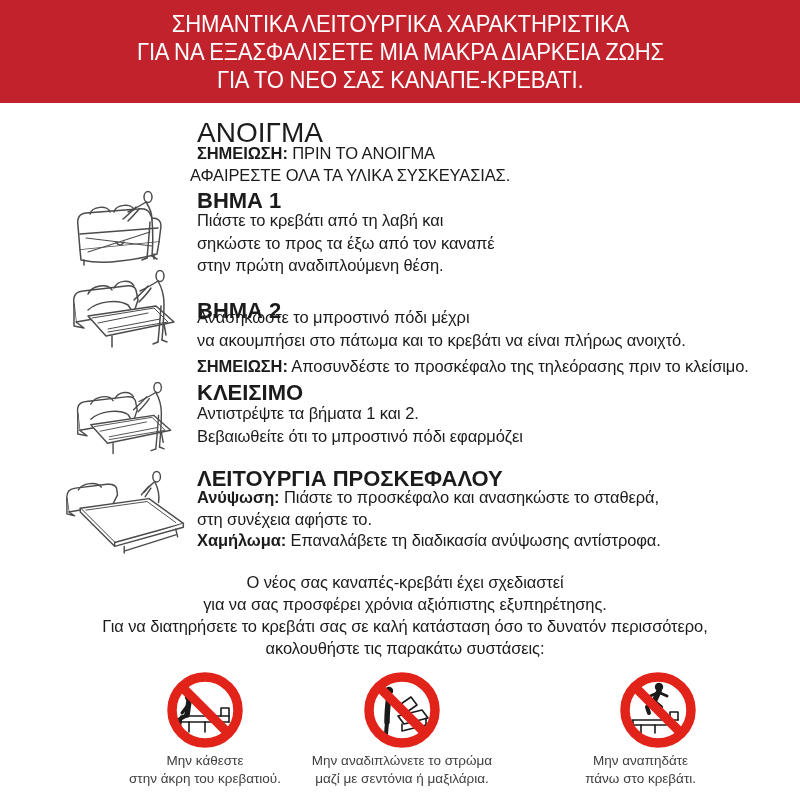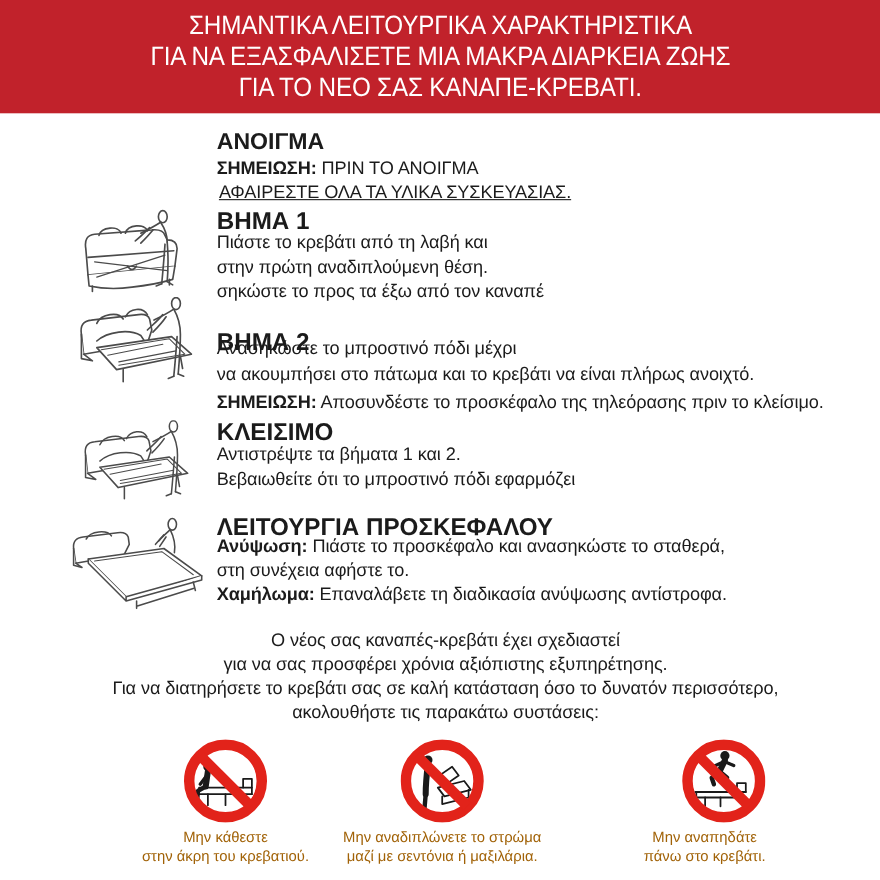--- a/index.html
+++ b/index.html
@@ -13,34 +13,34 @@
   .banner{
     left:0;top:0;width:800px;height:103px;background:#c1222b;
     display:flex;flex-direction:column;justify-content:center;align-items:center;
   }
   .banner-line{
     color:#ffffff;font-size:24px;font-weight:400;line-height:28px;
     white-space:nowrap;transform:scaleX(0.92);transform-origin:center;
     letter-spacing:-0.2px;
   }
   
-  .h-big{font-size:21px;font-weight:700;white-space:nowrap;}
+  .h-big{font-size:28px;font-weight:400;white-space:nowrap;}
   .h-sub{font-size:22px;font-weight:700;white-space:nowrap;}
   .body-line{font-size:16.5px;font-weight:400;white-space:nowrap;letter-spacing:-0.1px;}
   .lines{display:flex;flex-direction:column;}
   .lh22 > *{line-height:22.5px;}
   .lh23 > *{line-height:23px;}
   b{font-weight:700;}
   
   .outro{left:10px;top:571px;width:790px;text-align:center;}
   .outro span{display:block;font-size:16.5px;line-height:22px;letter-spacing:-0.1px;text-align:center;}
   
   .warning{display:flex;flex-direction:column;align-items:center;}
   .warn-caption{margin-top:4px;text-align:center;}
-  .warn-caption span{display:block;font-size:13.5px;line-height:17.5px;color:#a16207;}
+  .warn-caption span{display:block;font-size:13.5px;line-height:17.5px;color:#404040;}
   
   .illus svg{display:block;}
 </style>
 </head>
 <body>
 
 <div class="abs banner">
   <div class="banner-line">ΣΗΜΑΝΤΙΚΑ ΛΕΙΤΟΥΡΓΙΚΑ ΧΑΡΑΚΤΗΡΙΣΤΙΚΑ</div>
   <div class="banner-line">ΓΙΑ ΝΑ ΕΞΑΣΦΑΛΙΣΕΤΕ ΜΙΑ ΜΑΚΡΑ ΔΙΑΡΚΕΙΑ ΖΩΗΣ</div>
   <div class="banner-line">ΓΙΑ ΤΟ ΝΕΟ ΣΑΣ ΚΑΝΑΠΕ-ΚΡΕΒΑΤΙ.</div>
@@ -116,27 +116,27 @@
     <path d="M20,40 L92,30 L128,56 L56,76 Z" fill="#ffffff"></path>
     <path d="M20,40 L20,44 L56,80 L56,76 M56,80 L128,60 L128,56" fill="#ffffff"></path>
     <path d="M26,42 L90,33 L120,55" stroke-width="1"></path>
     <path d="M66,80 L66,87 M120,62 L122,70 M66,85 L120,68"></path>
   </svg>
 </div>
 
 <div class="abs h-big" style="left:197px;top:117px;">ΑΝΟΙΓΜΑ</div>
 
 <div class="abs body-line" style="left:197px;top:144px;"><b>ΣΗΜΕΙΩΣΗ:</b><span> ΠΡΙΝ ΤΟ ΑΝΟΙΓΜΑ</span></div>
-<div class="abs body-line" style="left:199px;top:166px;text-decoration:underline;">ΑΦΑΙΡΕΣΤΕ ΟΛΑ ΤΑ ΥΛΙΚΑ ΣΥΣΚΕΥΑΣΙΑΣ.</div>
+<div class="abs body-line" style="left:190px;top:166px;">ΑΦΑΙΡΕΣΤΕ ΟΛΑ ΤΑ ΥΛΙΚΑ ΣΥΣΚΕΥΑΣΙΑΣ.</div>
 
 <div class="abs h-sub" style="left:197px;top:188px;">ΒΗΜΑ 1</div>
 <div class="abs lines lh22" style="left:197px;top:209px;">
   <span class="body-line">Πιάστε το κρεβάτι από τη λαβή και</span>
+  <span class="body-line">σηκώστε το προς τα έξω από τον καναπέ</span>
   <span class="body-line">στην πρώτη αναδιπλούμενη θέση.</span>
-  <span class="body-line">σηκώστε το προς τα έξω από τον καναπέ</span>
 </div>
 
 <div class="abs h-sub" style="left:197px;top:298px;">ΒΗΜΑ 2</div>
 <div class="abs lines lh23" style="left:197px;top:306px;">
   <span class="body-line">Ανασηκώστε το μπροστινό πόδι μέχρι</span>
   <span class="body-line">να ακουμπήσει στο πάτωμα και το κρεβάτι να είναι πλήρως ανοιχτό.</span>
 </div>
 
 <div class="abs body-line" style="left:197px;top:357px;"><b>ΣΗΜΕΙΩΣΗ:</b><span> Αποσυνδέστε το προσκέφαλο της τηλεόρασης πριν το κλείσιμο.</span></div>
 

